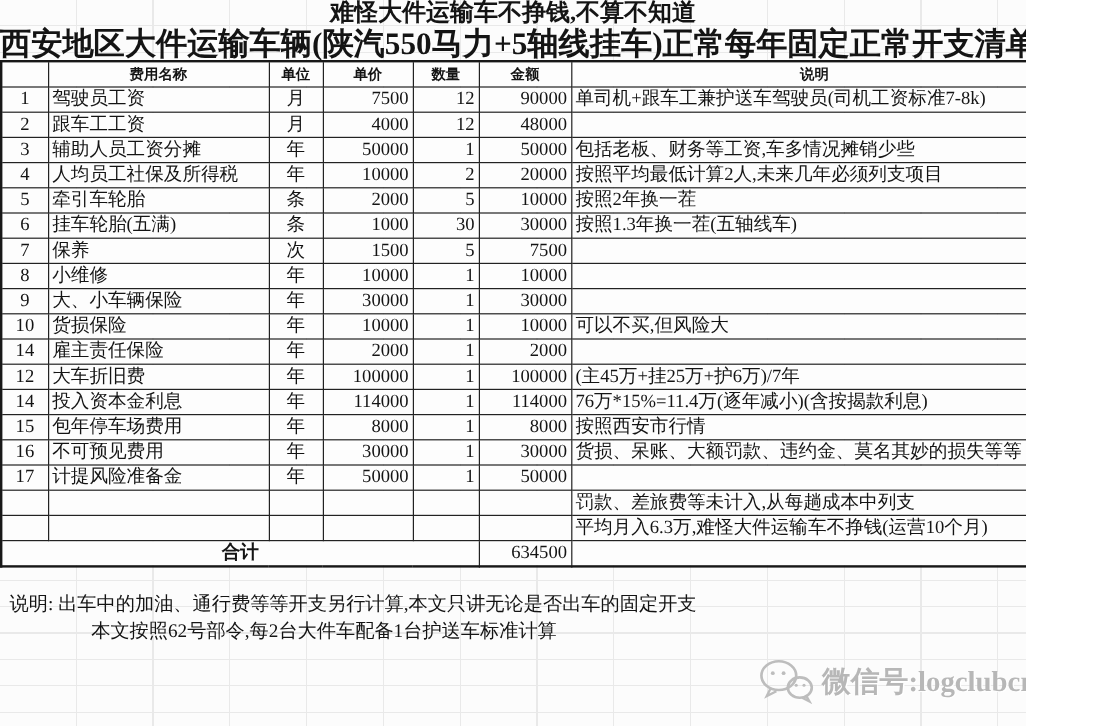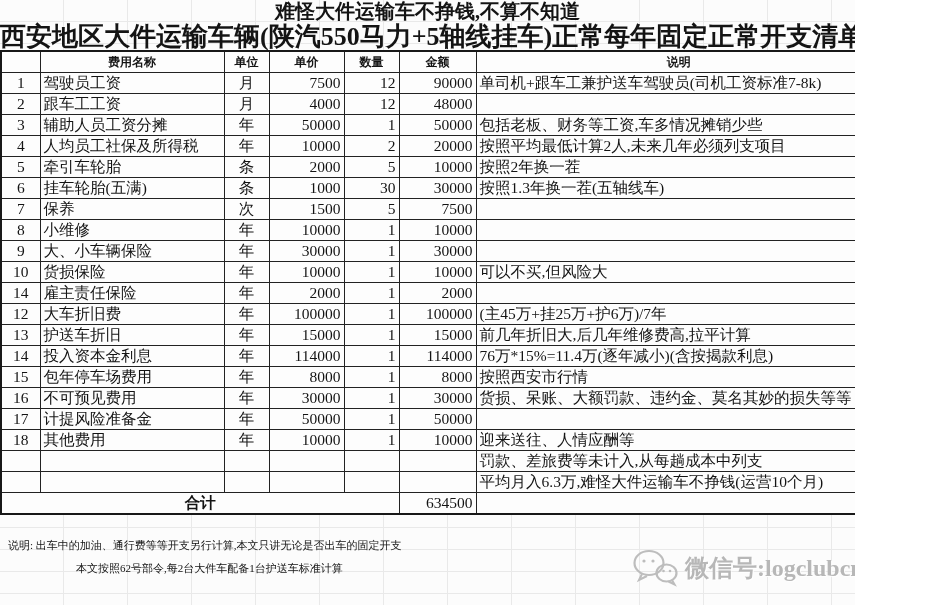--- a/index.html
+++ b/index.html
@@ -64,21 +64,21 @@
   .c-amount{ text-align: right;  width: 77px; }
   .c-desc  { text-align: left;   width: 406px; }
   .total-label {
     text-align: center;
     font-weight: bold;
     font-size: 17px;
     margin-top: 12px;
   }
   .footer-note {
     margin-top: 19px;
-    font-size: 11px;
+    font-size: 16px;
     line-height: 23px;
     padding-left: 8px;
     white-space: nowrap;
   }
   .footer-line2 { padding-left: 68px; }
   .watermark {
     position: absolute;
     left: 632px;
     top: 549px;
     display: flex;
@@ -224,29 +224,20 @@
         <tr>
           <td class="c-num">12</td>
           <td class="c-name">大车折旧费</td>
           <td class="c-unit">年</td>
           <td class="c-price">100000</td>
           <td class="c-qty">1</td>
           <td class="c-amount">100000</td>
           <td class="c-desc">(主45万+挂25万+护6万)/7年</td>
         </tr>
         <tr>
-          <td class="c-num">13</td>
-          <td class="c-name">护送车折旧</td>
-          <td class="c-unit">年</td>
-          <td class="c-price">15000</td>
-          <td class="c-qty">1</td>
-          <td class="c-amount">15000</td>
-          <td class="c-desc">前几年折旧大,后几年维修费高,拉平计算</td>
-        </tr>
-        <tr>
           <td class="c-num">14</td>
           <td class="c-name">投入资本金利息</td>
           <td class="c-unit">年</td>
           <td class="c-price">114000</td>
           <td class="c-qty">1</td>
           <td class="c-amount">114000</td>
           <td class="c-desc">76万*15%=11.4万(逐年减小)(含按揭款利息)</td>
         </tr>
         <tr>
           <td class="c-num">15</td>
@@ -267,29 +258,20 @@
           <td class="c-desc">货损、呆账、大额罚款、违约金、莫名其妙的损失等等</td>
         </tr>
         <tr>
           <td class="c-num">17</td>
           <td class="c-name">计提风险准备金</td>
           <td class="c-unit">年</td>
           <td class="c-price">50000</td>
           <td class="c-qty">1</td>
           <td class="c-amount">50000</td>
           <td class="c-desc"></td>
-        </tr>
-        <tr>
-          <td class="c-num">18</td>
-          <td class="c-name">其他费用</td>
-          <td class="c-unit">年</td>
-          <td class="c-price">10000</td>
-          <td class="c-qty">1</td>
-          <td class="c-amount">10000</td>
-          <td class="c-desc">迎来送往、人情应酬等</td>
         </tr>
         <tr>
           <td class="c-num"></td>
           <td class="c-name"></td>
           <td class="c-unit"></td>
           <td class="c-price"></td>
           <td class="c-qty"></td>
           <td class="c-amount"></td>
           <td class="c-desc">罚款、差旅费等未计入,从每趟成本中列支</td>
         </tr>

